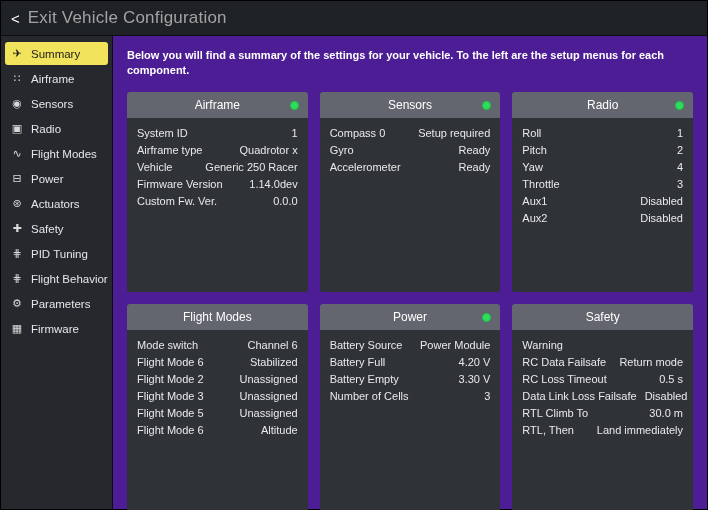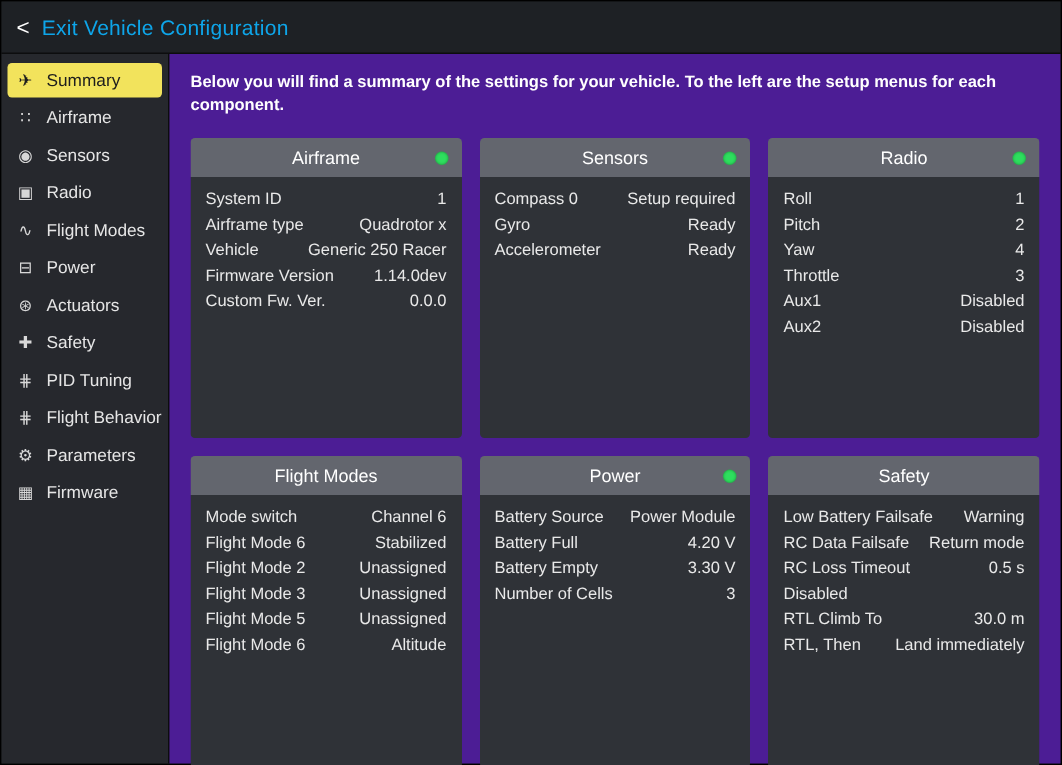--- a/index.html
+++ b/index.html
@@ -11,21 +11,21 @@
     -webkit-font-smoothing:antialiased;
   }
   .app{width:708px;height:510px;display:flex;flex-direction:column;border:1px solid #000;box-sizing:border-box;}
 
   
   .topbar{
     height:34px;flex:0 0 34px;display:flex;align-items:center;
     background:#1e2125;border-bottom:1px solid #0c0d0e;padding:0 10px;
   }
   .back-chevron{font-size:15px;color:#ffffff;margin-right:8px;cursor:pointer;}
-  .topbar-title{font-size:14px;color:#0ea5e9;letter-spacing:.2px;}
+  .topbar-title{font-size:17px;color:#a3a3a3;letter-spacing:.2px;}
 
   
   .split{flex:1;display:flex;min-height:0;}
 
   
   .sidebar{
     width:112px;flex:0 0 112px;background:#26282d;
     border-right:1px solid #0c0d0e;padding:6px 0;
     display:flex;flex-direction:column;gap:2px;box-sizing:border-box;
   }
@@ -278,32 +278,32 @@
   </div>
             </div>
   </section>
           <section class="card">
     <div class="card-header">
       <span class="card-title">Safety</span>
 
     </div>
     <div class="card-body">
               <div class="kv-row">
-    <span class="kv-label">Low Battery Failsafe</span>
     <span class="kv-value">Warning</span>
   </div>
               <div class="kv-row">
     <span class="kv-label">RC Data Failsafe</span>
     <span class="kv-value">Return mode</span>
   </div>
               <div class="kv-row">
     <span class="kv-label">RC Loss Timeout</span>
     <span class="kv-value">0.5 s</span>
   </div>
               <div class="kv-row">
+    <span class="kv-label">Data Link Loss Failsafe</span>
     <span class="kv-value">Disabled</span>
   </div>
               <div class="kv-row">
     <span class="kv-label">RTL Climb To</span>
     <span class="kv-value">30.0 m</span>
   </div>
               <div class="kv-row">
     <span class="kv-label">RTL, Then</span>
     <span class="kv-value">Land immediately</span>
   </div>

